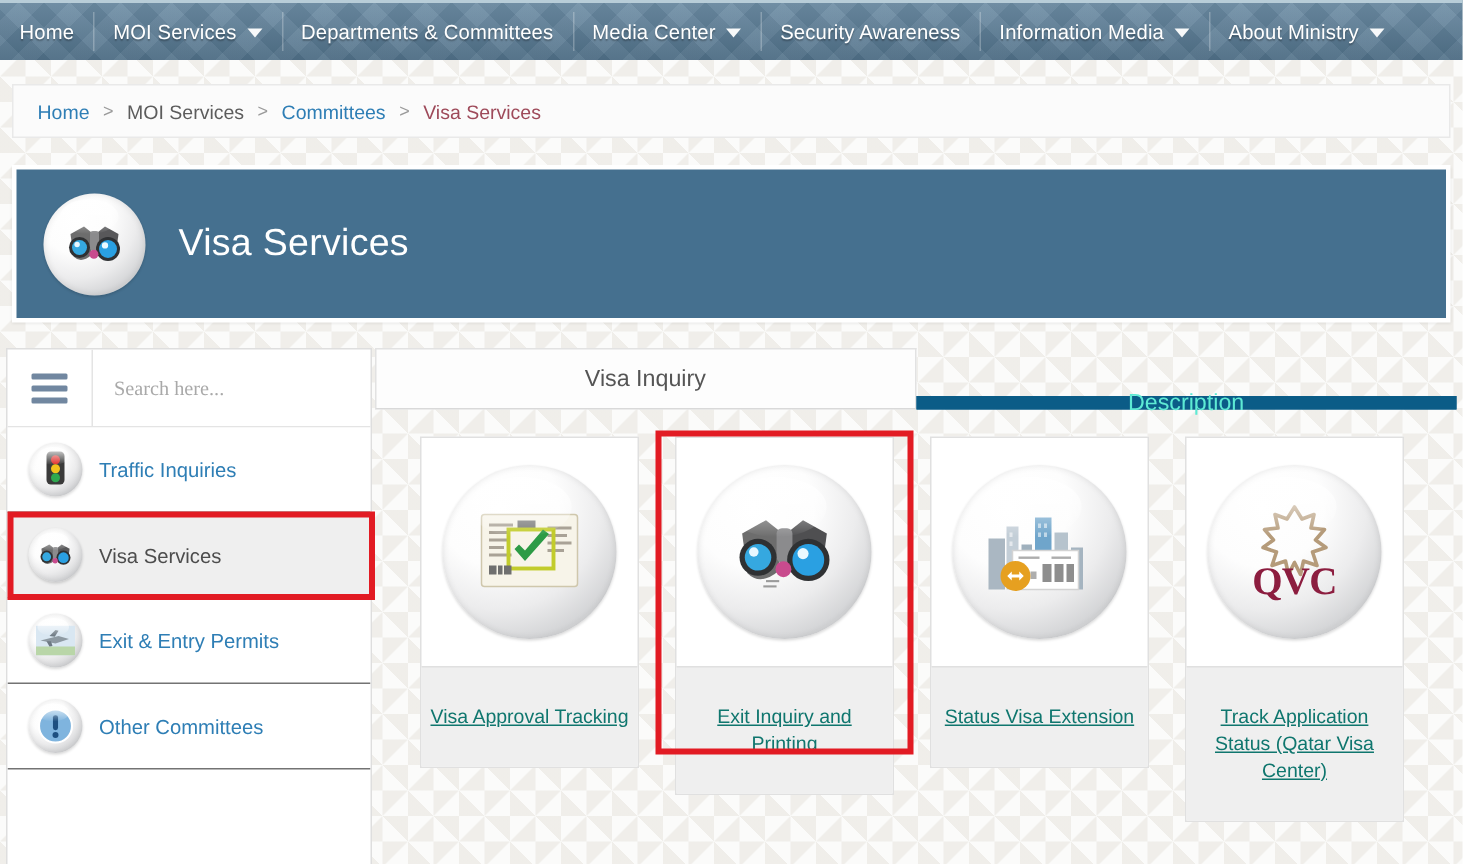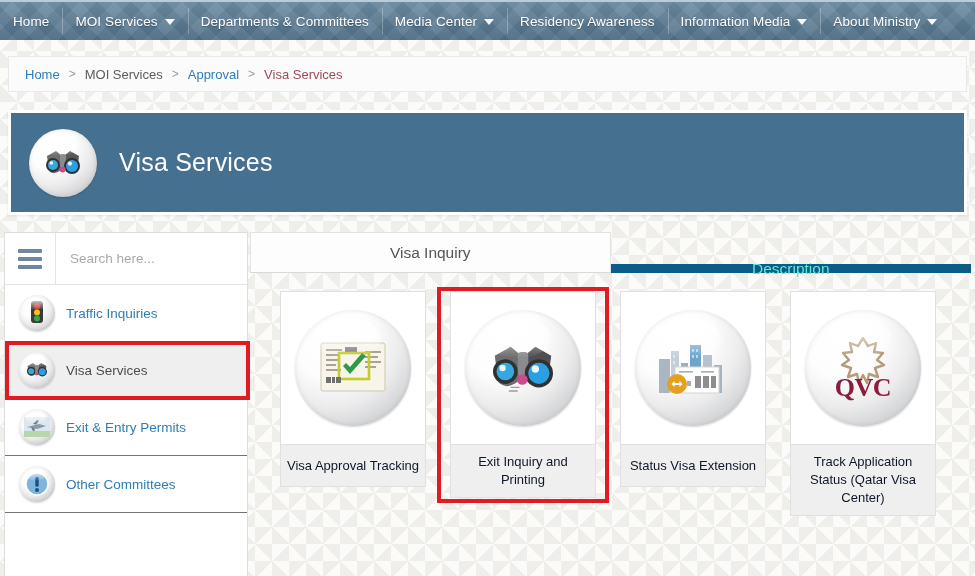--- a/index.html
+++ b/index.html
@@ -164,21 +164,21 @@
   .burger i {
     display: block;
     width: 24px; height: 4px;
     background: #7187a0;
     border-radius: 1px;
   }
   .search-input {
     flex: 1;
     border: none;
     outline: none;
-    font-family: Liberation Sans, sans-serif;
+    font-family: Liberation Serif, serif;
     font-size: 13.5px;
     color: #c2410c;
     padding-left: 14px;
     background: transparent;
   }
   .search-input::placeholder { color: #a9a9a9; }
 
   .side-item {
     height: 57px;
     display: flex;
@@ -235,29 +235,30 @@
   }
   .card-art {
     height: 152px;
     display: flex;
     align-items: center;
     justify-content: center;
   }
   .card-label {
     background: #efefef;
     border-top: 1px solid #e0e0e0;
-    color: #0f172a;
+    color: #0f766e;
     font-size: 13px;
     line-height: 18px;
     text-align: center;
-    padding: 8px 6px;
+    padding: 24px 6px;
     min-height: 42px;
     display: flex;
     align-items: center;
     justify-content: center;
+    text-decoration: underline;
   }
 
   
   .annot {
     position: absolute;
     border: 4px solid #e21b23;
     pointer-events: none;
     z-index: 40;
   }
   #annot-sidebar { left: 5px;   top: 341px; width: 245px; height: 59px; }
@@ -280,38 +281,38 @@
     <span class="caret-down"></span>
   </div>
   <div class="nav-item">
     <span>Departments &amp; Committees</span>
   </div>
   <div class="nav-item">
     <span>Media Center</span>
     <span class="caret-down"></span>
   </div>
   <div class="nav-item">
-    <span>Residency Awareness</span>
+    <span>Security Awareness</span>
   </div>
   <div class="nav-item">
     <span>Information Media</span>
     <span class="caret-down"></span>
   </div>
   <div class="nav-item">
     <span>About Ministry</span>
     <span class="caret-down"></span>
   </div>
 </nav>
 
 <div class="crumbbar">
   <span class="crumb-link">Home</span>
   <span class="crumb-sep">&gt;</span>
   <span class="crumb-plain">MOI Services</span>
   <span class="crumb-sep">&gt;</span>
-  <span class="crumb-link">Approval</span>
+  <span class="crumb-link">Committees</span>
   <span class="crumb-sep">&gt;</span>
   <span class="crumb-current">Visa Services</span>
 </div>
 
 <div class="banner-wrap">
   <div class="banner">
     <span class="orb" style="width:68px;height:68px;">
       <svg width="44" height="34" viewBox="0 0 44 34" aria-hidden="true">
         <g>
           <path d="M6 10 L15 5 L20 9 L20 24 Q13 30 8 25 Z" fill="#6d6d6d"></path>

